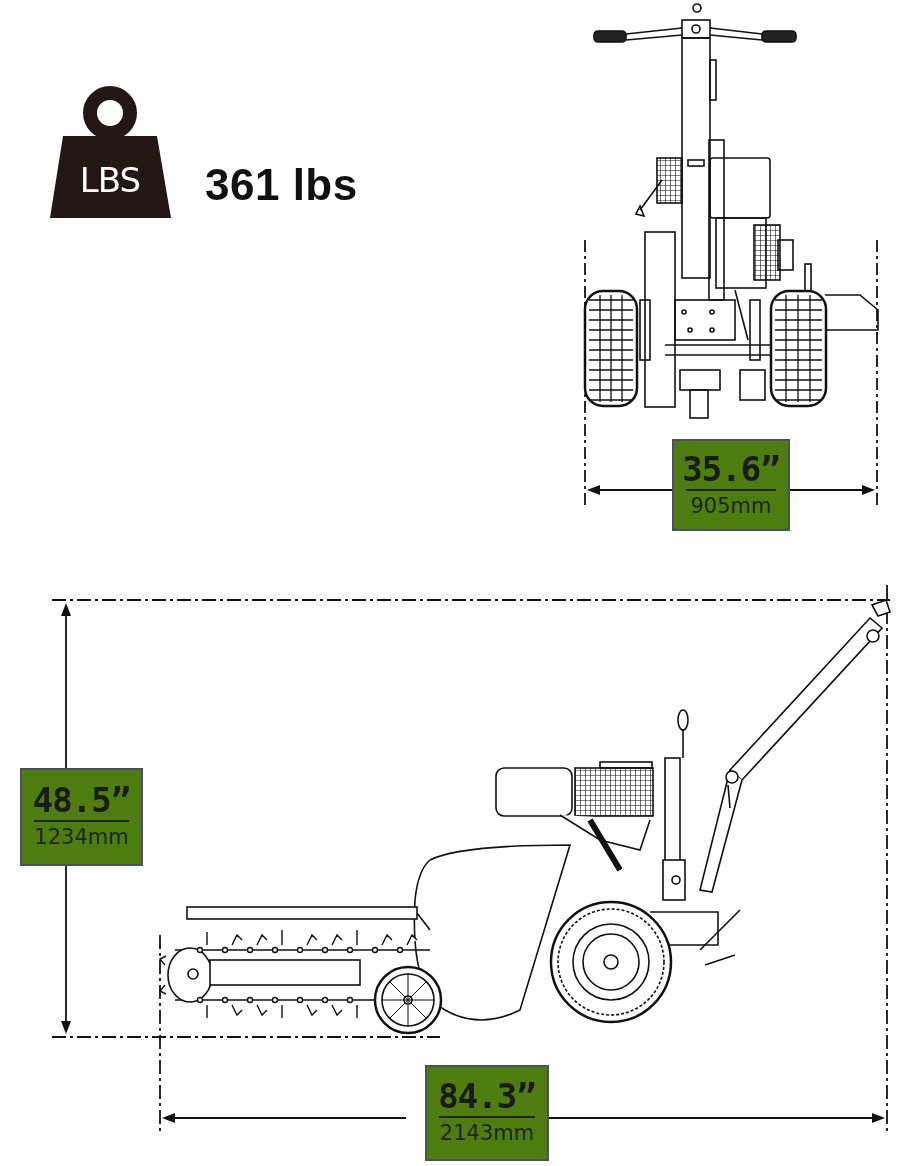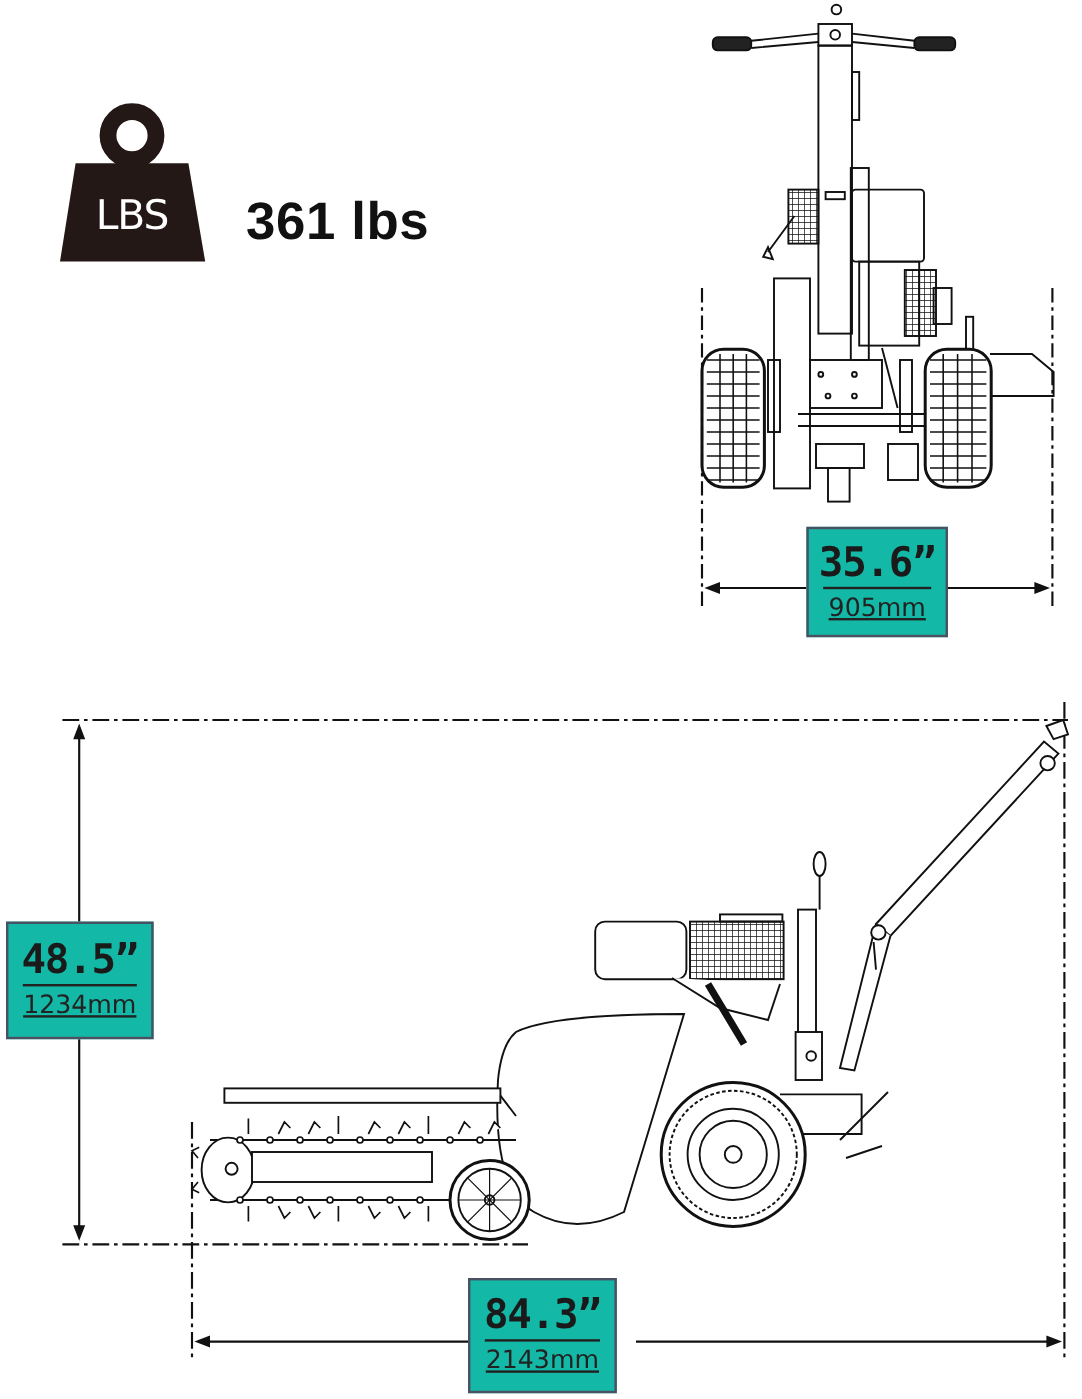--- a/index.html
+++ b/index.html
@@ -1,22 +1,22 @@
 <!DOCTYPE html>
 <html><head>
 <meta charset="utf-8">
 <style>
   html, body { margin:0; padding:0; background:#ffffff; }
   body { width:902px; height:1166px; position:relative; overflow:hidden; font-family:"Liberation Sans", sans-serif; }
   .abs { position:absolute; }
   .weight-text { position:absolute; left:205px; top:160px; font-family:"Liberation Sans", sans-serif; font-weight:bold; font-size:44px; color:#111; letter-spacing:0.5px; }
-  .dimbox { position:absolute; background:#14b8a6; border:2px solid #4a5163; box-sizing:border-box; text-align:center; }
+  .dimbox { position:absolute; background:#4d7c0f; border:2px solid #4a5163; box-sizing:border-box; text-align:center; }
   .dimbox .inch { font-family:"DejaVu Sans Mono", monospace; font-weight:bold; font-size:34px; line-height:40px; color:#1a1a1a; letter-spacing:-1px; }
   .dimbox .rule { height:2px; background:#222; margin:0 12px; }
-  .dimbox .mm { font-family:"DejaVu Sans", sans-serif; font-size:21px; line-height:30px; color:#222;text-decoration:underline; }
+  .dimbox .mm { font-family:"DejaVu Sans", sans-serif; font-size:21px; line-height:30px; color:#222; }
   svg { position:absolute; left:0; top:0; }
 </style>
 </head>
 <body>
 
 <svg width="902" height="1166" viewBox="0 0 902 1166" style="pointer-events:none">
 
   <circle cx="110" cy="113" r="20" fill="none" stroke="#231815" stroke-width="14"></circle>
 
   <path d="M63 136 L157 136 L171 218 L50 218 Z" fill="#231815"></path>
@@ -176,23 +176,23 @@
       <circle cx="275" cy="1000" r="2.5"></circle>
       <circle cx="300" cy="1000" r="2.5"></circle>
       <circle cx="325" cy="1000" r="2.5"></circle>
       <circle cx="350" cy="1000" r="2.5"></circle>
     <path d="M207 945 V932 M232 945 l5 -10 l5 5 M257 945 l5 -10 l5 5 M282 945 V930 M307 945 l5 -10 l5 5 M332 945 l5 -10 l5 5 M357 945 V930 M382 945 l5 -10 l5 5 M407 945 l5 -10 l5 5"></path>
     <path d="M207 1005 V1018 M232 1005 l5 10 l5 -5 M257 1005 l5 10 l5 -5 M282 1005 V1018 M307 1005 l5 10 l5 -5 M332 1005 l5 10 l5 -5 M357 1005 V1018"></path>
     <path d="M165 965 l-5 -6 l6 -3 M165 985 l-5 6 l6 3"></path>
   </g>
 </svg>
 
-<div class="dimbox" style="left:5px;top:768px;width:123px;height:98px;">
+<div class="dimbox" style="left:20px;top:768px;width:123px;height:98px;">
   <div class="inch" style="margin-top:10px;">48.5”</div>
   <div class="rule"></div>
   <div class="mm">1234mm</div>
 </div>
 
-<div class="dimbox" style="left:390px;top:1065px;width:124px;height:96px;">
+<div class="dimbox" style="left:425px;top:1065px;width:124px;height:96px;">
   <div class="inch" style="margin-top:9px;">84.3”</div>
   <div class="rule"></div>
   <div class="mm">2143mm</div>
 </div>
 
 </body></html>

